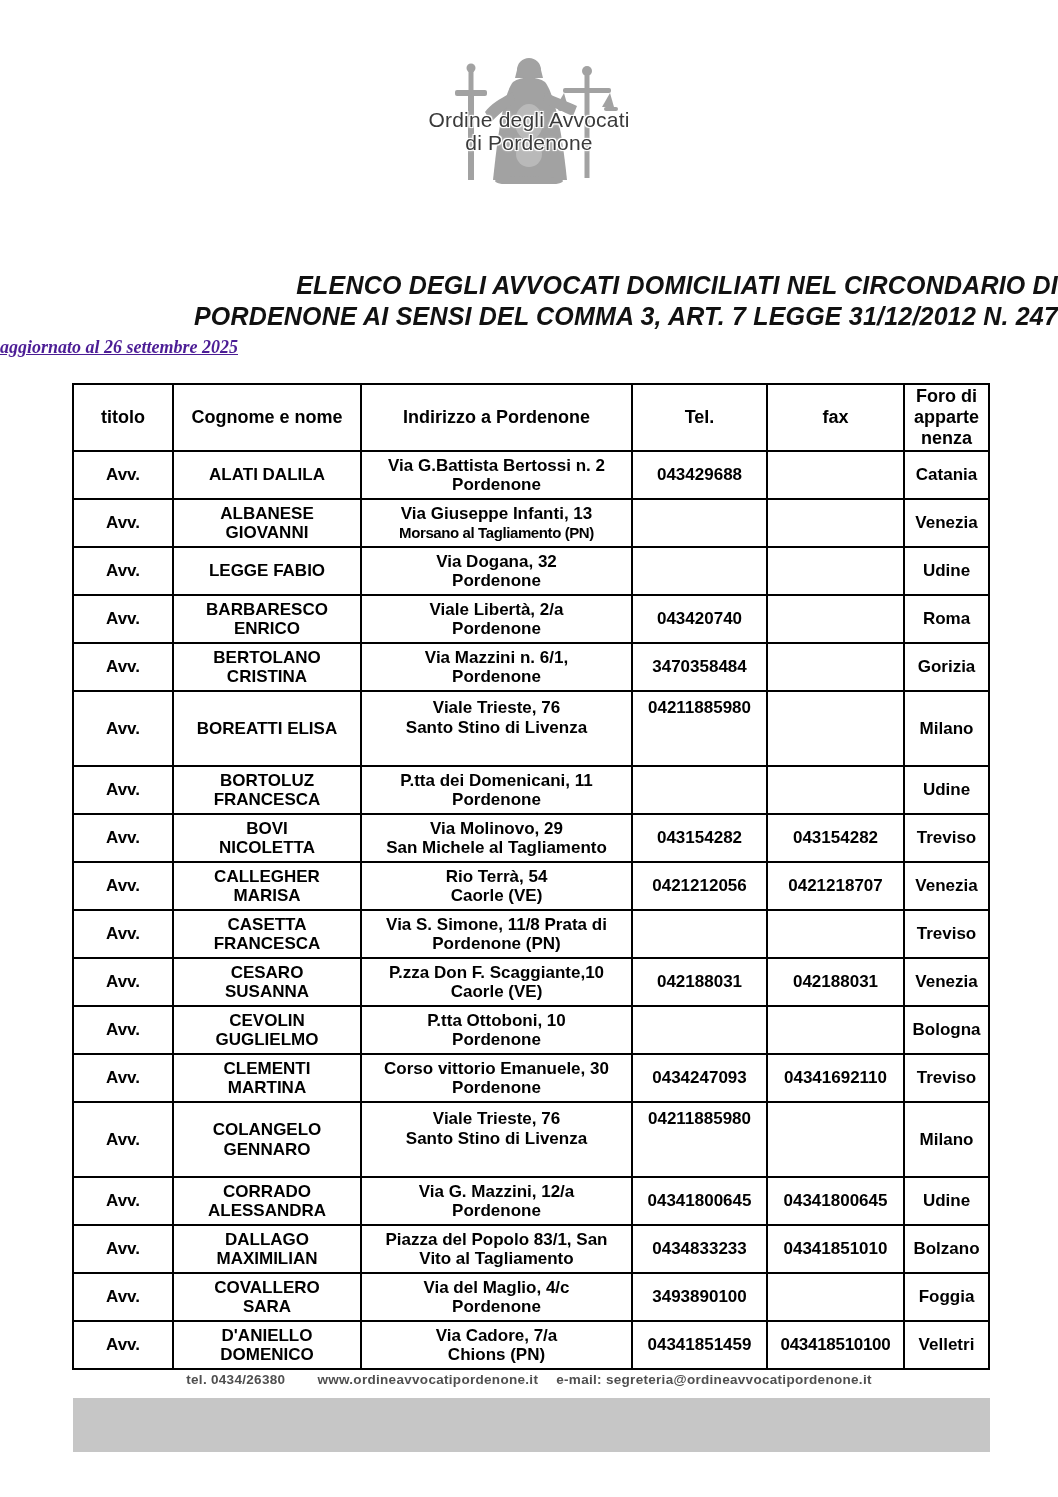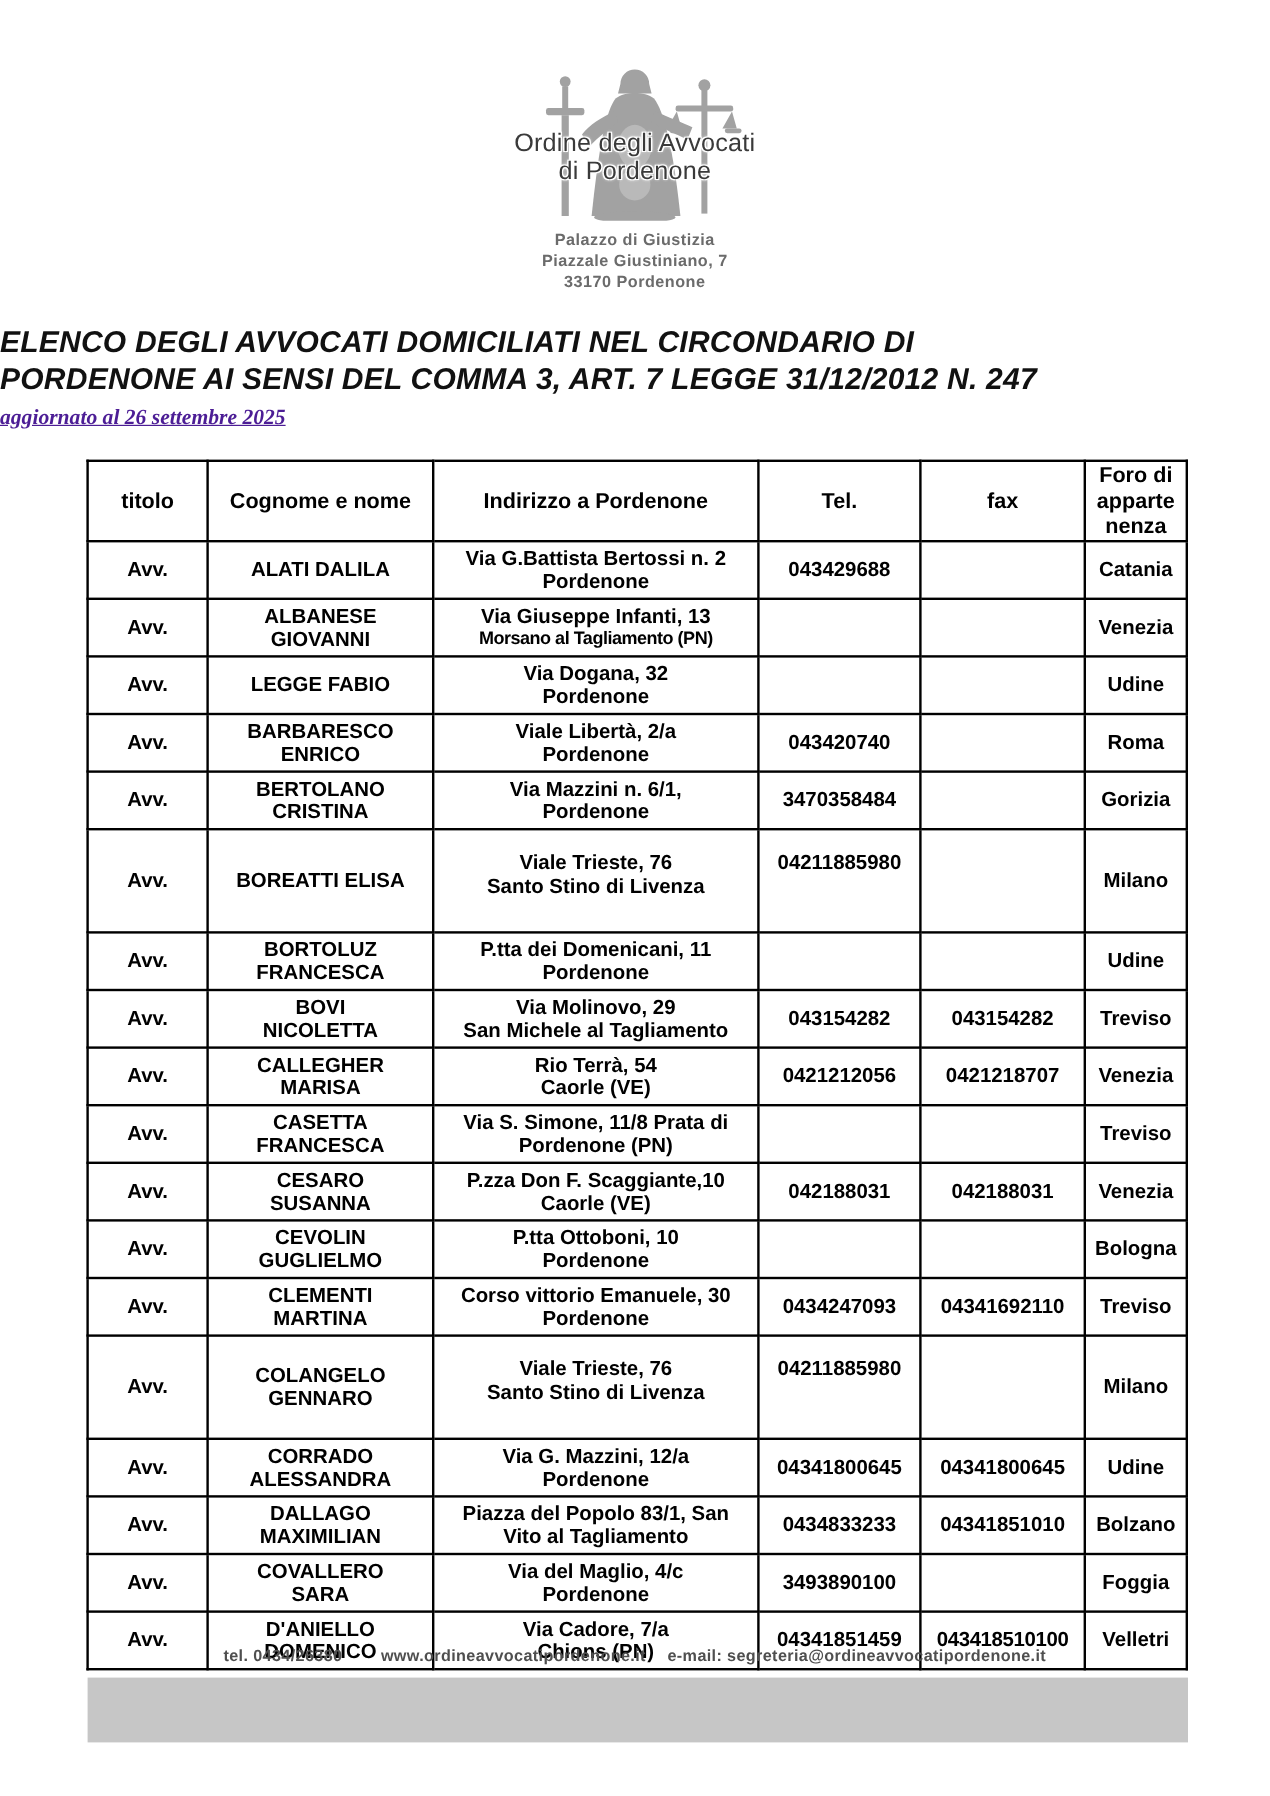--- a/index.html
+++ b/index.html
@@ -20,21 +20,21 @@
     letter-spacing:0.2px;
     text-shadow:0 0 3px #fff,0 0 3px #fff,1px 1px 0 #fff,-1px -1px 0 #fff,1px -1px 0 #fff,-1px 1px 0 #fff;
   }
   .org-address{
     margin-top:2px;font-size:13.5px;line-height:17.5px;color:#6b6b6b;
     font-weight:bold;letter-spacing:0.4px;
   }
 
   
   .doc-title{
-    position:absolute;top:270px;left:0;width:100%;text-align:left;
+    position:absolute;top:270px;left:0;width:100%;text-align:right;
     font-size:25px;line-height:31px;font-weight:bold;font-style:italic;
     color:#111;letter-spacing:0.2px;
   }
   .doc-updated{
     position:absolute;top:337px;left:0;width:100%;
     font-family:"Liberation Serif", serif;
     font-size:18px;font-weight:bold;font-style:italic;text-decoration:underline;
     color:#4c1d95;
   }
 
@@ -50,21 +50,21 @@
   }
   table.lawyers th{
     font-size:18px;line-height:21px;font-weight:bold;height:61px;
   }
   table.lawyers td{
     font-size:17px;line-height:19.5px;font-weight:bold;height:44px;
   }
   col.c1{width:100px;} col.c2{width:188px;} col.c3{width:271px;}
   col.c4{width:135px;} col.c5{width:137px;} col.c6{width:85px;}
   tr.tall td{height:66px;}
-  tr.tall td.c-addr, tr.tall td.c-tel{vertical-align:top;padding-top:17px;text-align:center;}
+  tr.tall td.c-addr, tr.tall td.c-tel{vertical-align:top;padding-top:6px;text-align:center;}
   .addr-small{font-size:15px;letter-spacing:-0.4px;}
   td.num-small{font-size:14.5px;letter-spacing:-0.3px;}
 
   
   .page-footer{
     position:absolute;top:1372px;left:0;width:100%;
     text-align:center;font-size:13.5px;color:#4f4f4f;font-weight:bold;
     letter-spacing:0.3px;
   }
   .page-footer .seg{margin:0 7px;}
@@ -108,25 +108,20 @@
             <circle cx="108" cy="102" r="13"></circle>
             <ellipse cx="108" cy="70" rx="14" ry="18"></ellipse>
           </g>
         </svg>
       </span>
       <div class="logo-text">
         <div>Ordine degli Avvocati</div>
         <div>di Pordenone</div>
       </div>
     </div>
-    <div class="org-address">
-      <div>Palazzo di Giustizia</div>
-      <div>Piazzale Giustiniano, 7</div>
-      <div>33170 Pordenone</div>
-    </div>
   </div>
 
   <div class="doc-title">
     <div>ELENCO DEGLI AVVOCATI DOMICILIATI NEL CIRCONDARIO DI</div>
     <div>PORDENONE AI SENSI DEL COMMA 3, ART. 7 LEGGE 31/12/2012 N. 247</div>
   </div>
   <div class="doc-updated">aggiornato al 26 settembre 2025</div>
 
   <table class="lawyers">
     <colgroup>

